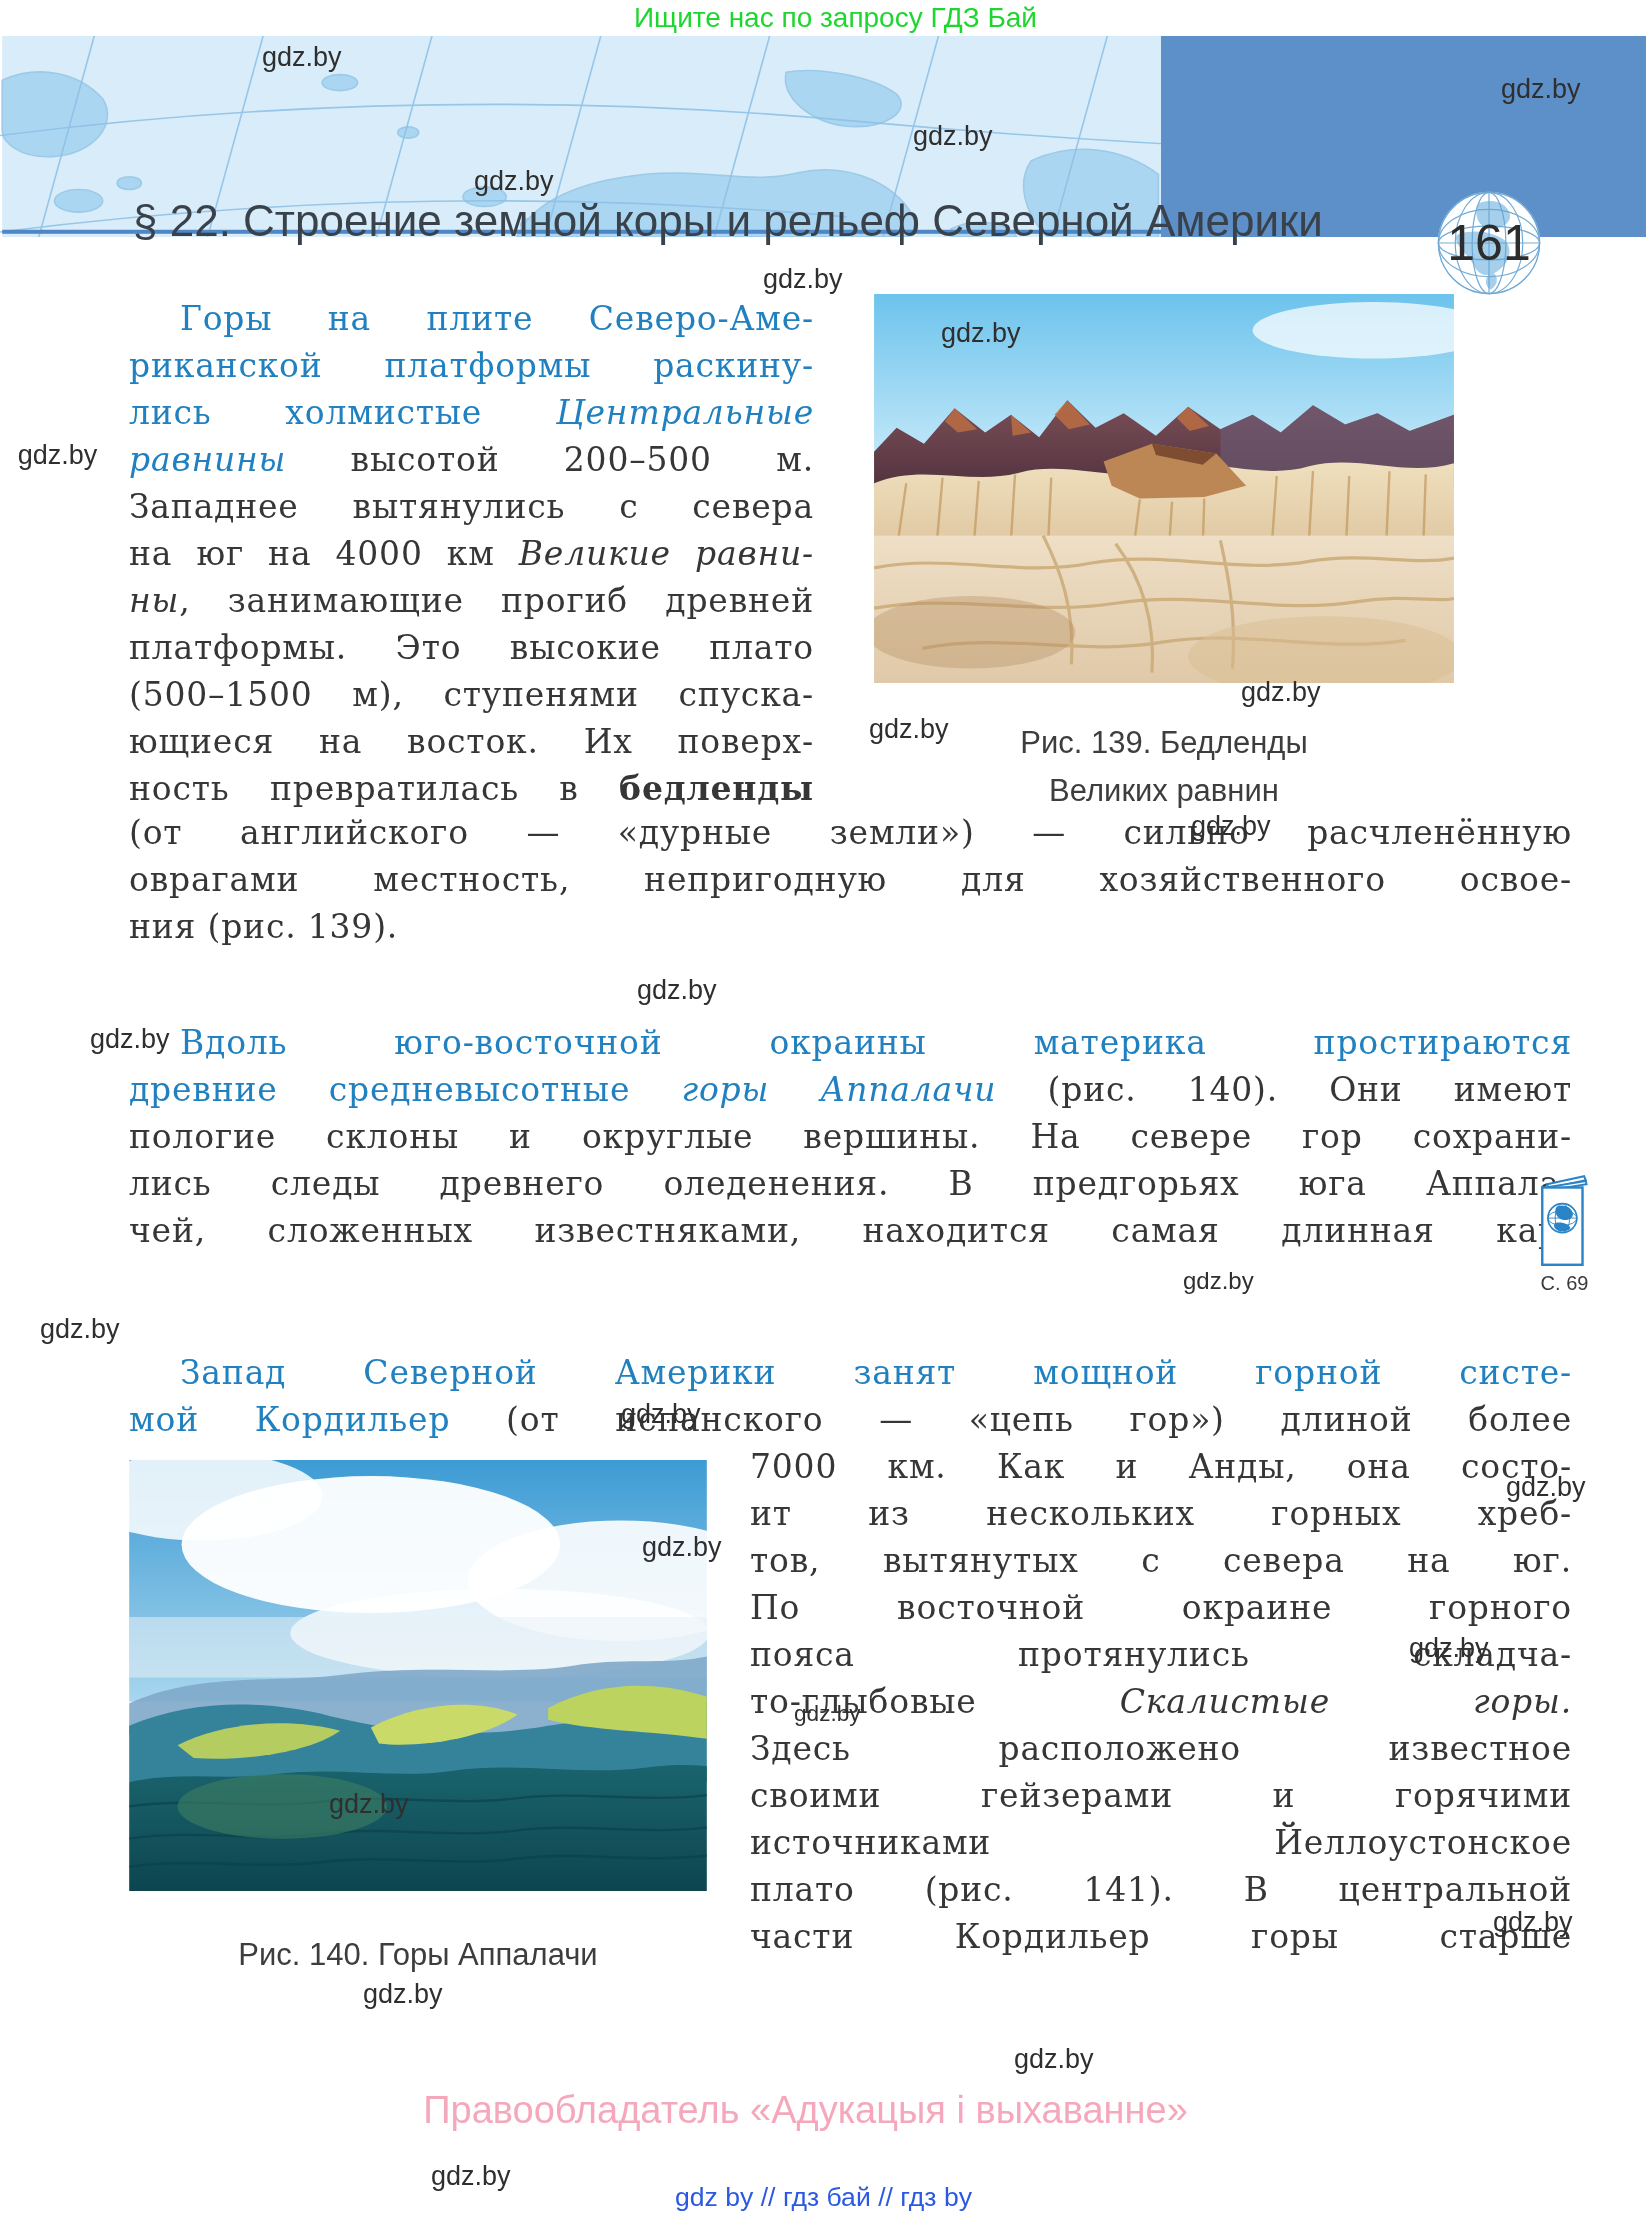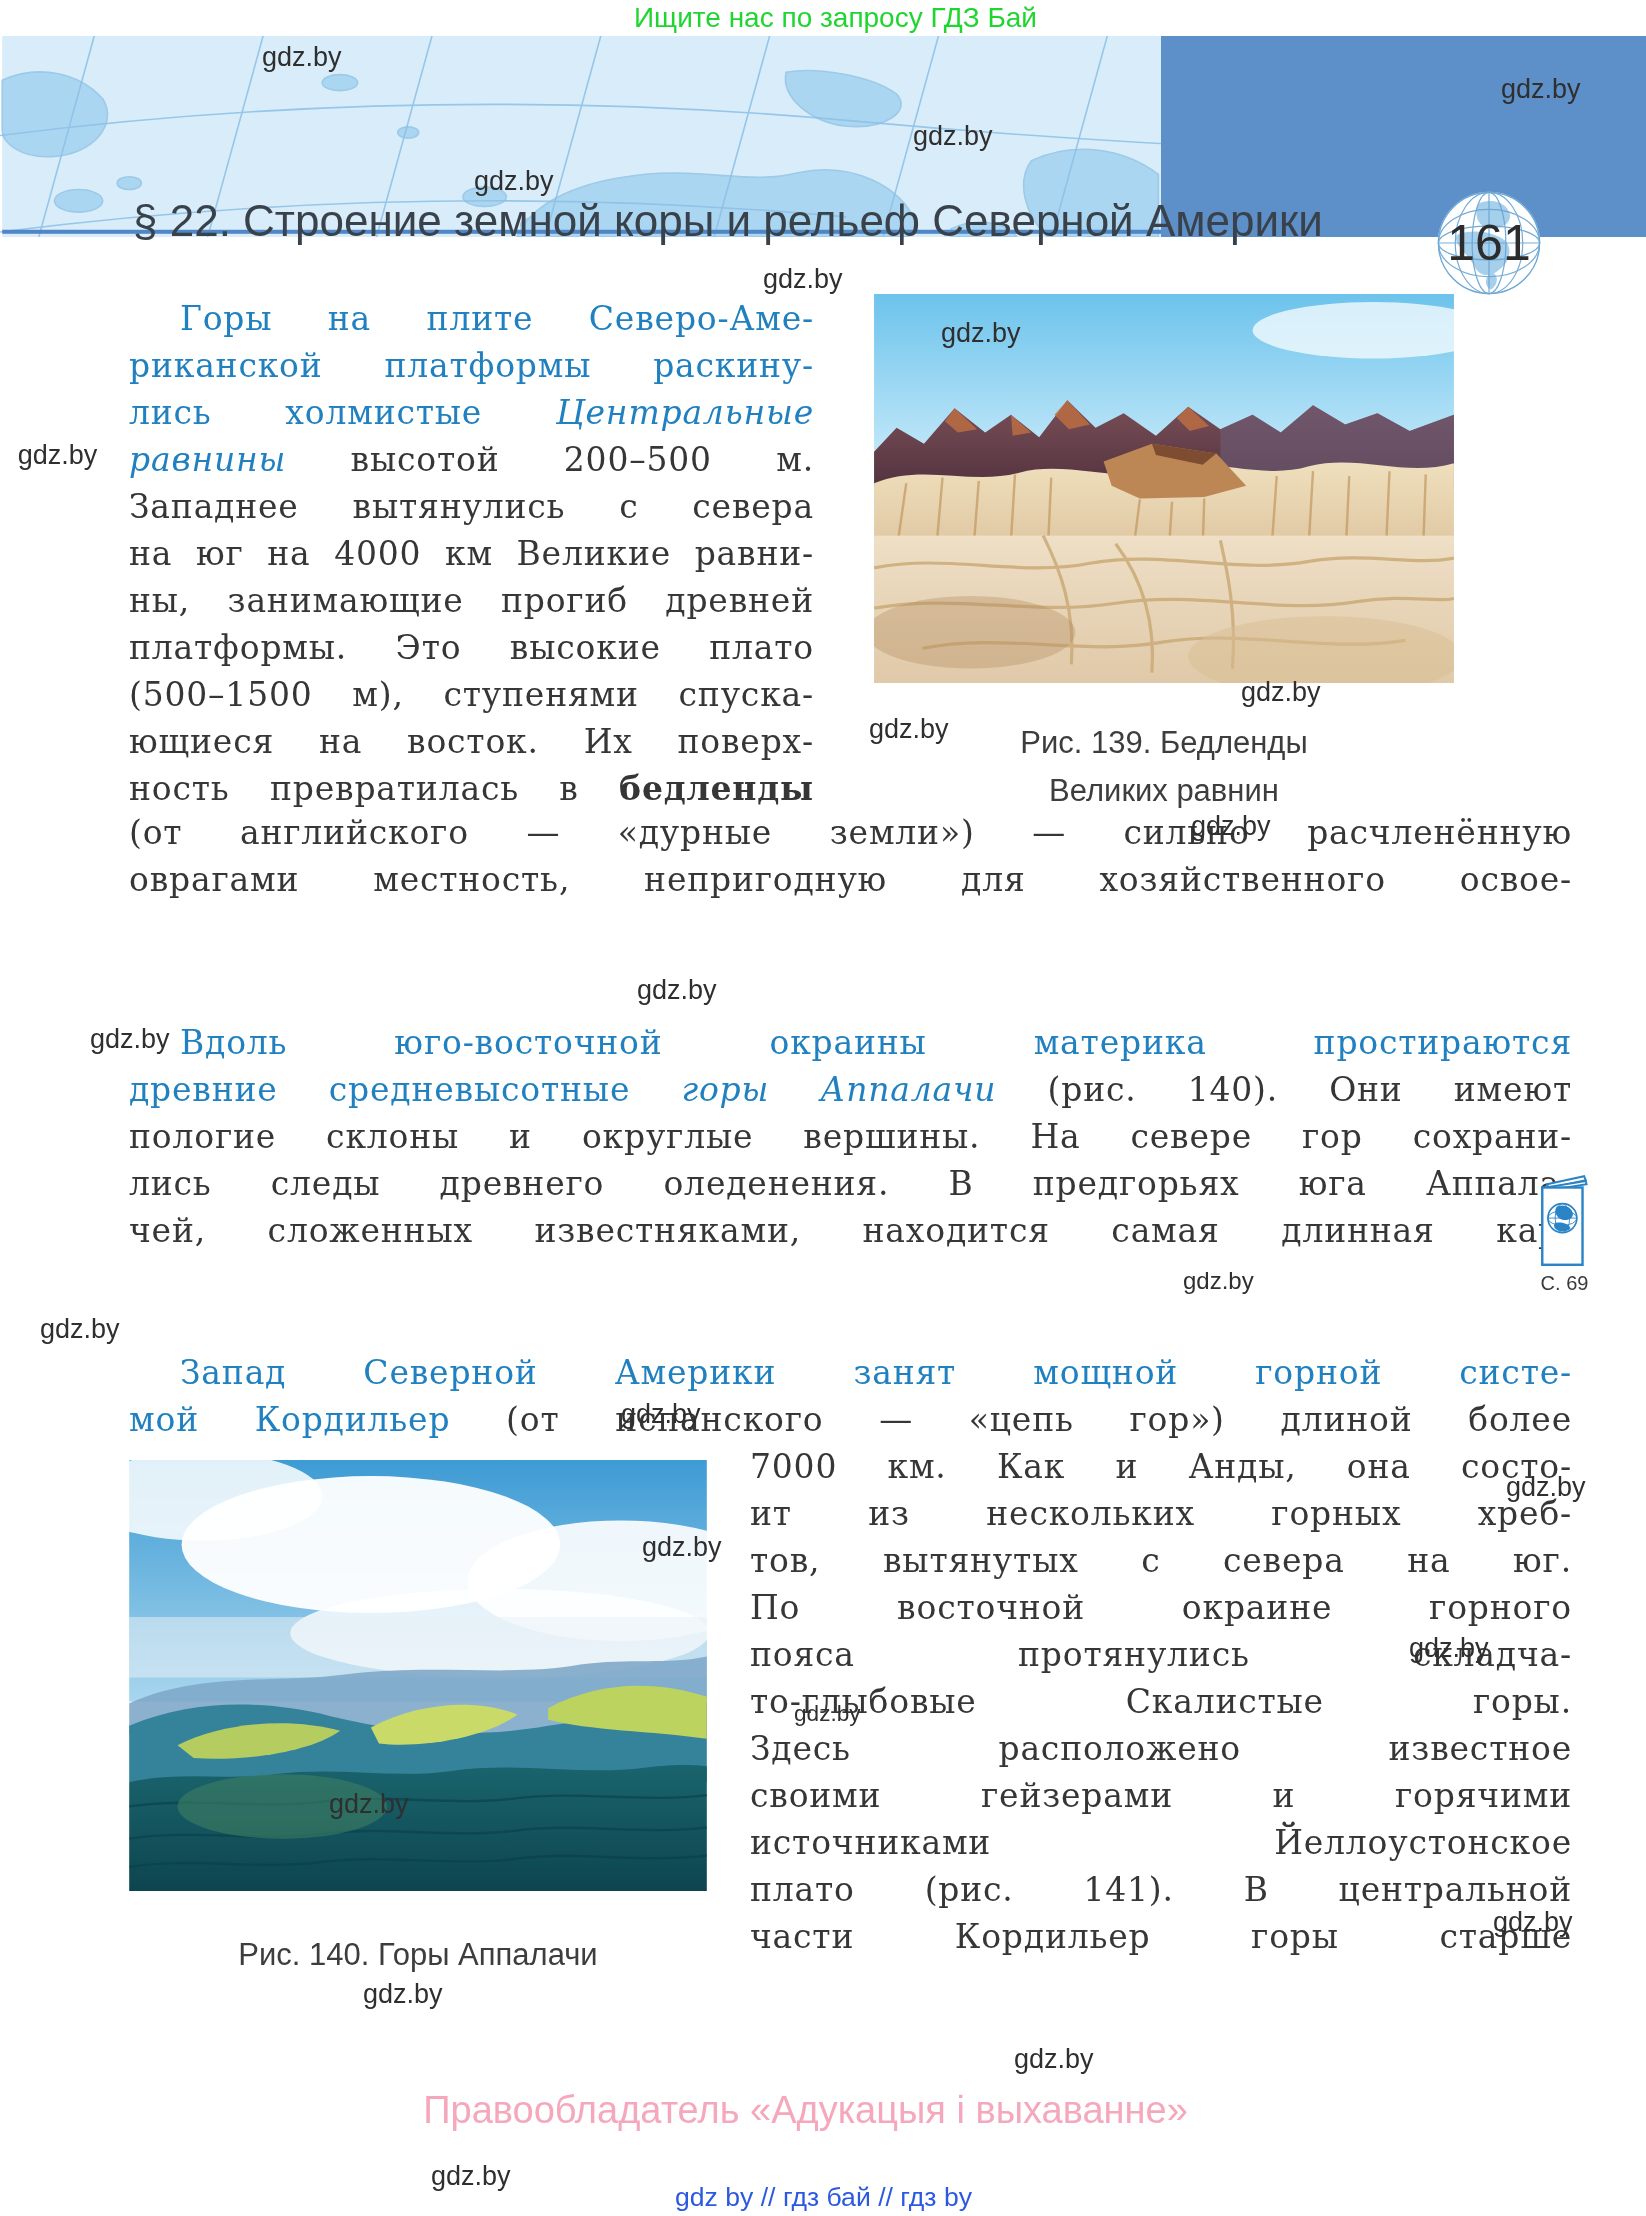--- a/index.html
+++ b/index.html
@@ -15,21 +15,21 @@
   #page-number{top:190px;left:1436px;width:106px;height:106px;line-height:106px;text-align:center;
                font-size:50px;color:#2c2c2c;}
   
   .para{position:absolute;font-family:"DejaVu Serif",serif;font-size:33px;line-height:47px;
         color:#363636;letter-spacing:0.8px;}
   .line{text-align:justify;text-align-last:justify;}
   .line.last{text-align-last:left;}
   .line.ind{text-indent:51px;}
   .blue{color:#2080c0;}
   .blue-i{color:#2080c0;font-style:italic;}
-  .i{}
+  .i{font-style:italic;}
   .bold{font-weight:bold;}
   
   .figure{position:absolute;overflow:hidden;}
   .caption{position:absolute;font-size:31px;line-height:48px;color:#3d3d3d;text-align:center;}
   
   #sidebar-ref-label{top:1272px;left:1520px;width:89px;text-align:center;font-size:20px;color:#3a3a3a;}
   
   #footer-owner{top:2089px;left:0;width:1611px;text-align:center;font-size:38px;color:#f5a8bc;}
   #footer-links{top:2182px;left:0;width:1647px;text-align:center;font-size:26.6px;color:#2b5ae0;}
   
@@ -105,20 +105,21 @@
     <div class="line"><span class="i">ны</span><span>, занимающие прогиб древней</span></div>
     <div class="line"><span>платформы. Это высокие плато</span></div>
     <div class="line"><span>(500–1500 м), ступенями спуска-</span></div>
     <div class="line"><span>ющиеся на восток. Их поверх-</span></div>
     <div class="line"><span>ность превратилась в </span><span class="bold">бедленды</span></div>
   </div>
 
 <div class="para" style="left:129px;top:809px;width:1443px;">
     <div class="line"><span>(от английского — «дурные земли») — сильно расчленённую</span></div>
     <div class="line"><span>оврагами местность, непригодную для хозяйственного освое-</span></div>
+    <div class="line last"><span>ния (рис. 139).</span></div>
   </div>
 
 <div class="para" style="left:129px;top:1019px;width:1443px;">
     <div class="line ind"><span class="blue">Вдоль юго-восточной окраины материка простираются</span></div>
     <div class="line"><span class="blue">древние средневысотные </span><span class="blue-i">горы Аппалачи</span><span> (рис. 140). Они имеют</span></div>
     <div class="line"><span>пологие склоны и округлые вершины. На севере гор сохрани-</span></div>
     <div class="line"><span>лись следы древнего оледенения. В предгорьях юга Аппала-</span></div>
     <div class="line"><span>чей, сложенных известняками, находится самая длинная кар-</span></div>
   </div>
 

